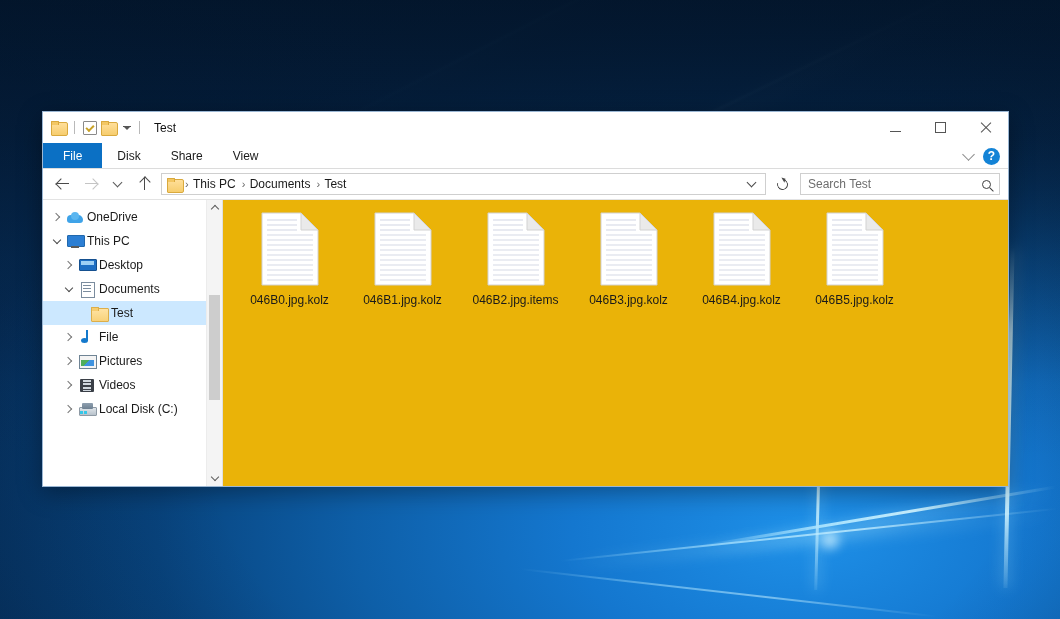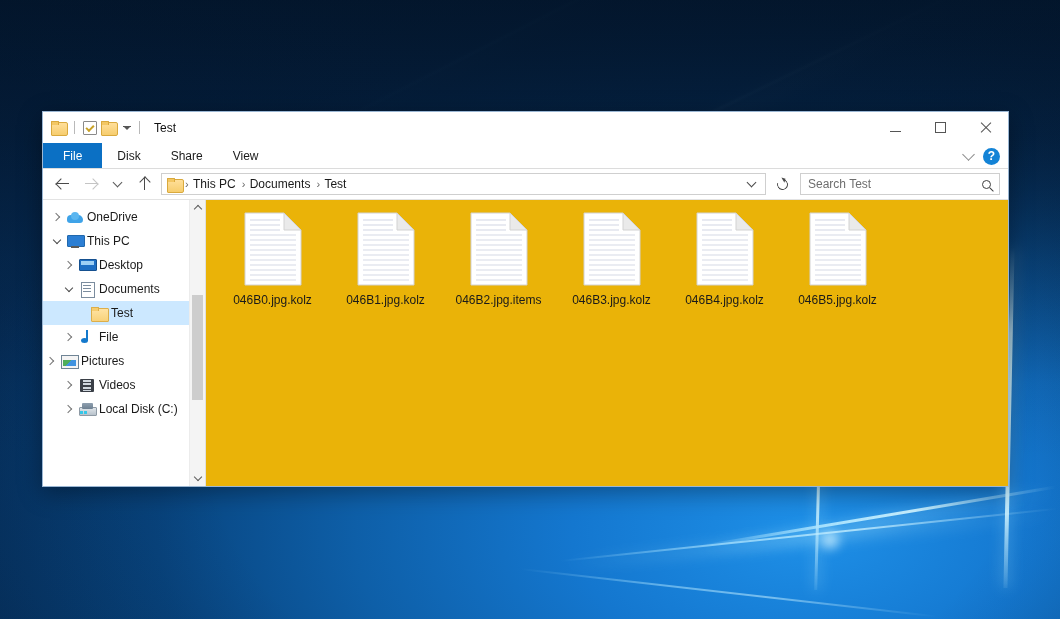--- a/index.html
+++ b/index.html
@@ -211,21 +211,21 @@
     position: relative; margin-right: 4px;
   }
   .mag::after {
     content: ""; position: absolute; right: -4px; bottom: -3px; width: 5px; height: 1.4px;
     background: #3f3f3f; transform: rotate(45deg);
   }
 
   
   .body-row { flex: 1; display: flex; min-height: 0; border-top: 1px solid #e3e3e3; }
   .sidebar {
-    width: 163px; background: #ffffff; border-right: 1px solid #e0e0e0;
+    width: 180px; background: #ffffff; border-right: 1px solid #e0e0e0;
     position: relative; overflow: hidden; flex: none;
   }
   .tree { padding-top: 5px; }
   .tree-row {
     height: 24px; display: flex; align-items: center; padding-right: 4px;
     font-size: 12px; color: #1a1a1a; white-space: nowrap;
   }
   .tree-row.sel { background: #cce8ff; }
   .twisty {
     width: 16px; display: flex; align-items: center; justify-content: center; flex: none;
@@ -555,21 +555,21 @@
           <div class="tree-row" style="padding-left:18px">
             <span class="twisty">
                 <i class="tw-r"></i>
               </span>
             <span class="ti">
                 <i class="i-music"></i>
               </span>
             <span class="tlabel">File</span>
           </div>
 
-          <div class="tree-row" style="">
+          <div class="tree-row" style="padding-left:18px">
             <span class="twisty">
                 <i class="tw-r"></i>
               </span>
             <span class="ti">
                 <i class="i-pic"></i>
               </span>
             <span class="tlabel">Pictures</span>
           </div>
 
           <div class="tree-row" style="padding-left:18px">

